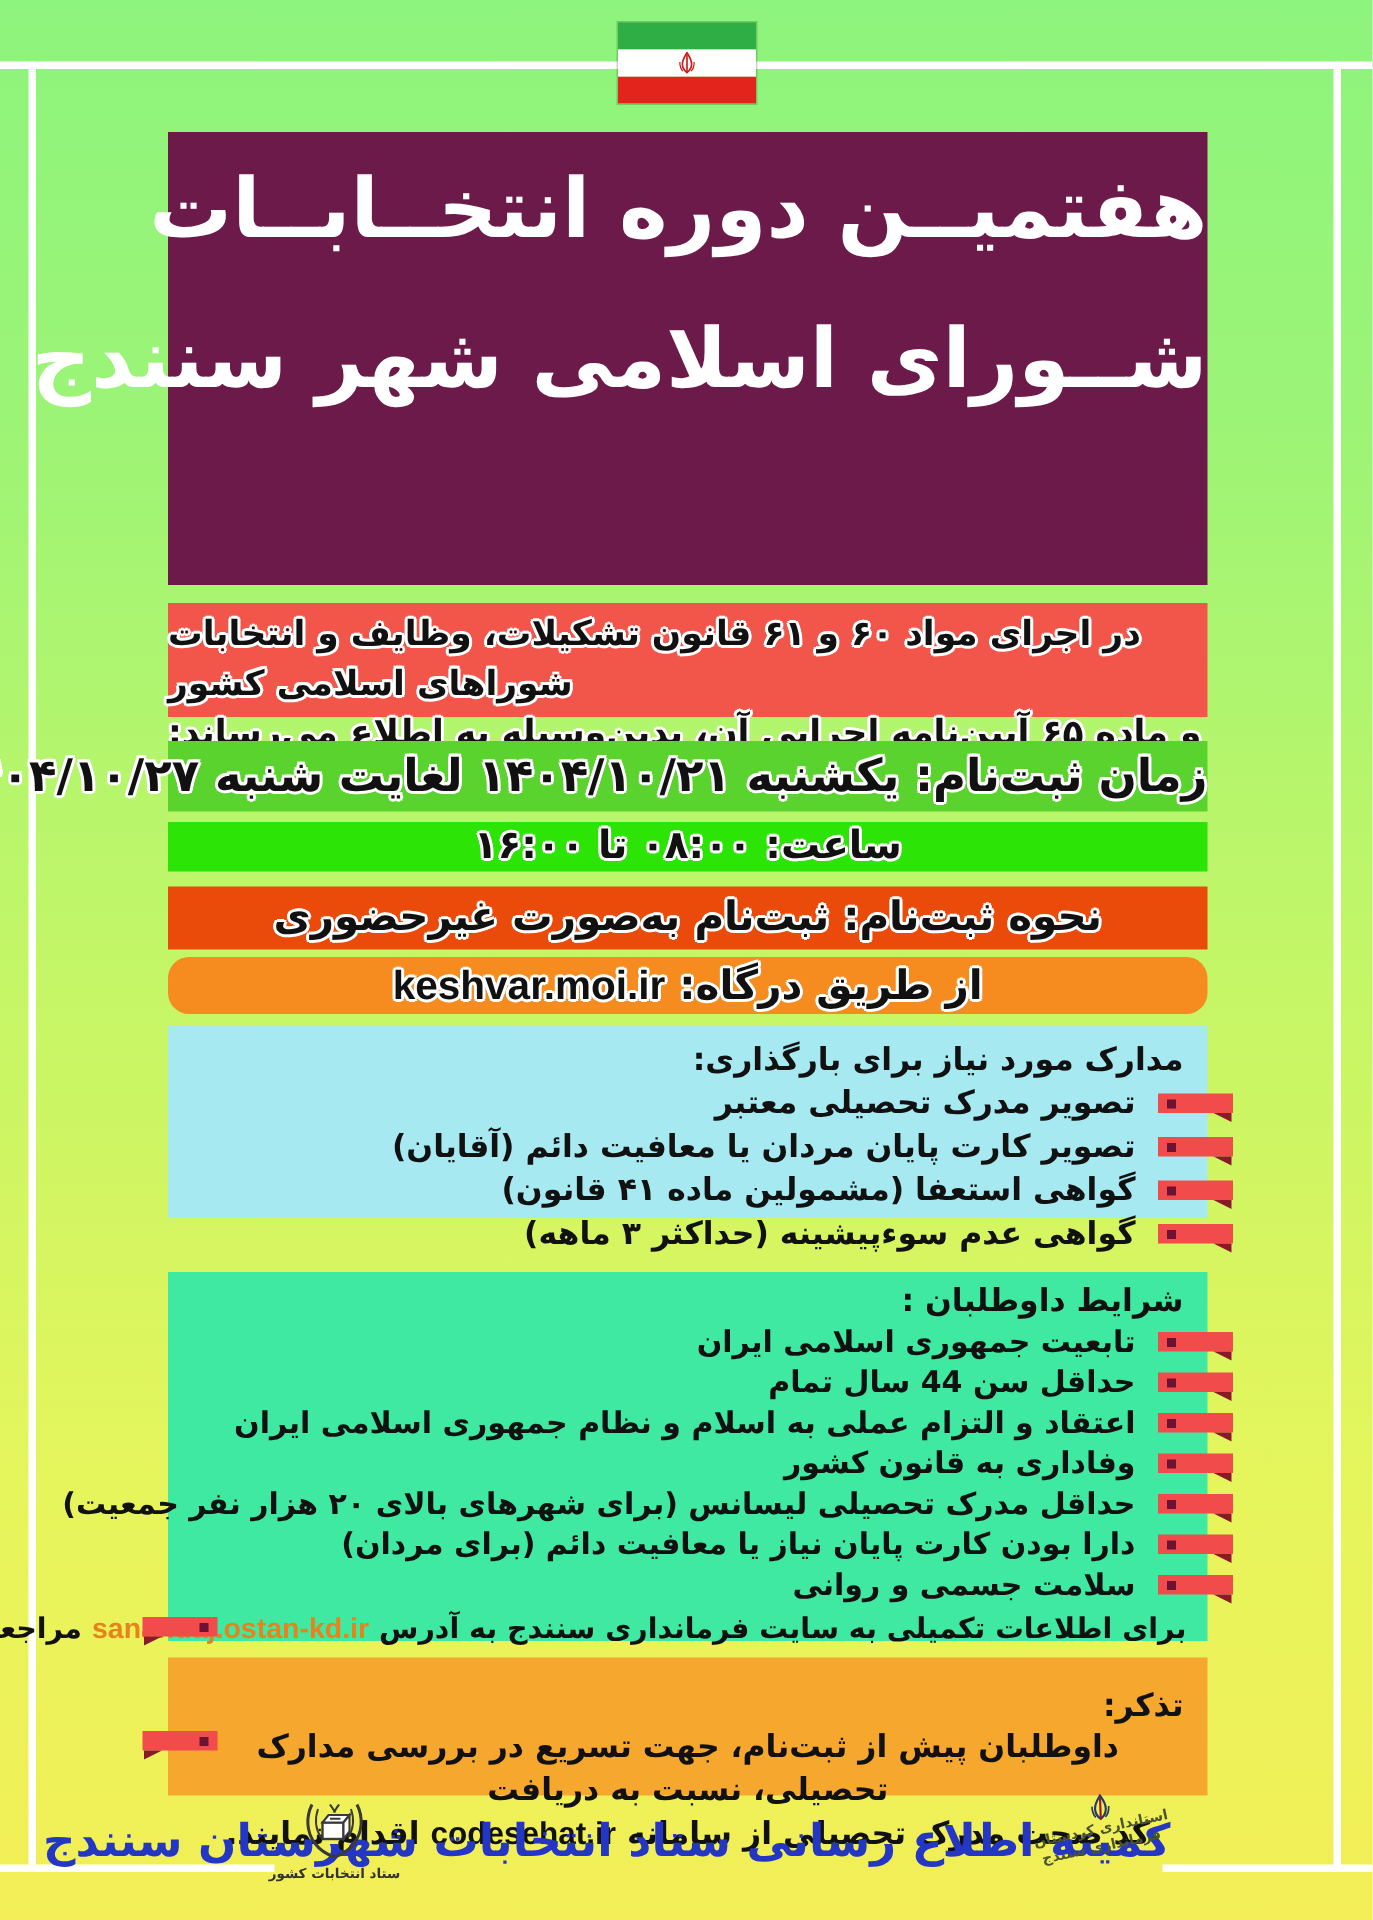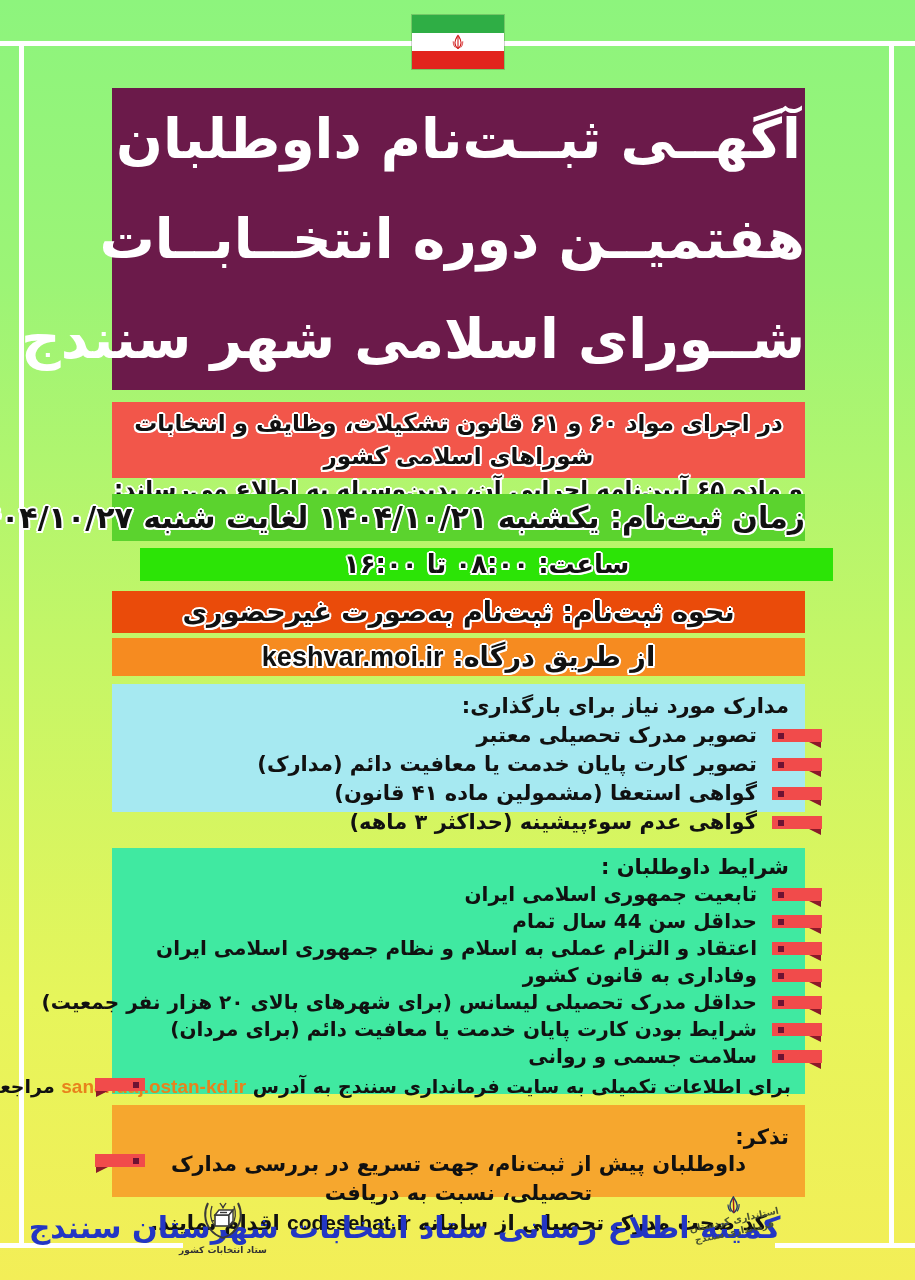--- a/index.html
+++ b/index.html
@@ -28,27 +28,27 @@
 
   
   .band{position:absolute;left:112px;width:693px;box-sizing:border-box;}
   .halo{
     text-shadow:2px 0 0 #fff,-2px 0 0 #fff,0 2px 0 #fff,0 -2px 0 #fff,
     1.5px 1.5px 0 #fff,-1.5px 1.5px 0 #fff,1.5px -1.5px 0 #fff,-1.5px -1.5px 0 #fff;
   }
   .title-block{top:88px;height:302px;background:#6b1a4a;padding-top:1px;}
   .title-line{height:100px;line-height:100px;text-align:center;color:#fff;font-size:55px;font-weight:bold;white-space:nowrap;}
 
-  .legal-block{top:402px;height:76px;background:#f2564a;text-align:center;color:#111;font-weight:bold;font-size:23px;line-height:33px;padding-top:5px;}
+  .legal-block{top:402px;height:76px;background:#f2564a;text-align:left;color:#111;font-weight:bold;font-size:23px;line-height:33px;padding-top:5px;}
 
   .date-band{top:494px;height:47px;background:#5bd32e;text-align:center;color:#111;font-weight:bold;font-size:30px;line-height:47px;white-space:nowrap;}
-  .time-band{top:548px;height:33px;background:#2ce406;text-align:center;color:#111;font-weight:bold;font-size:26px;line-height:33px;margin-left:28px;}
+  .time-band{top:548px;height:33px;background:#2ce406;text-align:center;color:#111;font-weight:bold;font-size:26px;line-height:33px;}
 
   .method-band{top:591px;height:42px;background:#ea4b0a;text-align:center;color:#111;font-weight:bold;font-size:27px;line-height:42px;}
-  .portal-band{top:638px;height:38px;background:#f68b20;text-align:center;color:#111;font-weight:bold;font-size:27px;line-height:38px;}
+  .portal-band{top:638px;height:38px;background:#f68b20;text-align:center;color:#111;font-weight:bold;font-size:27px;line-height:38px;border-radius:14px;}
   .latin{font-family:"Liberation Sans","DejaVu Sans",sans-serif;direction:ltr;unicode-bidi:embed;}
 
   .docs-block{top:684px;height:128px;background:#a6e9f1;padding-top:7px;color:#111;}
   .cond-block{top:848px;height:246px;background:#40e9a1;padding-top:6px;color:#111;}
   .sec-heading{font-size:21px;font-weight:bold;line-height:30px;padding:0 16px 0 0;}
   .cond-block .sec-heading{line-height:27px;}
   .list-item{position:relative;font-size:21px;font-weight:bold;line-height:29px;padding:0 48px 0 10px;white-space:nowrap;}
   .cond-block .list-item{line-height:27px;font-size:20px;}
   .info-line{position:relative;font-size:19px;font-weight:bold;line-height:26px;padding:3px 14px 0 44px;white-space:nowrap;}
   .url-orange{color:#e8821c;}
@@ -91,21 +91,20 @@
       <path d="M10 1 C7.5 5 5.5 7.5 5.5 12 C5.5 17 8 19 10 20.5 C12 19 14.5 17 14.5 12 C14.5 7.5 12.5 5 10 1 Z" fill="none" stroke="#d01818" stroke-width="1.6"></path>
       <line x1="10" y1="3" x2="10" y2="20.5" stroke="#d01818" stroke-width="1.6"></line>
       <path d="M3 10 C3 14 4 17 6 19" fill="none" stroke="#d01818" stroke-width="1.2"></path>
       <path d="M17 10 C17 14 16 17 14 19" fill="none" stroke="#d01818" stroke-width="1.2"></path>
     </svg>
   </div>
   <div class="stripe red"></div>
 </div>
 
 <div class="band title-block">
-  <div class="title-line">آگهــی ثبــت‌نام داوطلبان</div>
   <div class="title-line">هفتمیــن دوره انتخــابــات</div>
   <div class="title-line">شــورای اسلامی شهر سنندج</div>
 </div>
 
 <div class="band legal-block halo">
   <div>در اجرای مواد ۶۰ و ۶۱ قانون تشکیلات، وظایف و انتخابات شوراهای اسلامی کشور</div>
   <div>و ماده ۶۵ آیین‌نامه اجرایی آن، بدین‌وسیله به اطلاع می‌رساند:</div>
 </div>
 
 <div class="band date-band halo">زمان ثبت‌نام:  یکشنبه ۱۴۰۴/۱۰/۲۱  لغایت  شنبه ۱۴۰۴/۱۰/۲۷</div>
@@ -117,21 +116,21 @@
   <span class="latin">keshvar.moi.ir</span>
 </div>
 
 <div class="band docs-block">
   <div class="sec-heading">مدارک مورد نیاز برای بارگذاری:</div>
   <div class="list-item">
     <span>تصویر مدرک تحصیلی معتبر</span>
     <span class="ribbon-r"></span>
   </div>
   <div class="list-item">
-    <span>تصویر کارت پایان خدمت یا معافیت دائم (مدارک)</span>
+    <span>تصویر کارت پایان مردان یا معافیت دائم (آقایان)</span>
     <span class="ribbon-r"></span>
   </div>
   <div class="list-item">
     <span>گواهی استعفا (مشمولین ماده ۴۱ قانون)</span>
     <span class="ribbon-r"></span>
   </div>
   <div class="list-item">
     <span>گواهی عدم سوءپیشینه (حداکثر ۳ ماهه)</span>
     <span class="ribbon-r"></span>
   </div>
@@ -153,21 +152,21 @@
   </div>
   <div class="list-item">
     <span>وفاداری به قانون کشور</span>
     <span class="ribbon-r"></span>
   </div>
   <div class="list-item">
     <span>حداقل مدرک تحصیلی لیسانس (برای شهرهای بالای ۲۰ هزار نفر جمعیت)</span>
     <span class="ribbon-r"></span>
   </div>
   <div class="list-item">
-    <span>شرایط بودن کارت پایان خدمت یا معافیت دائم (برای مردان)</span>
+    <span>دارا بودن کارت پایان نیاز یا معافیت دائم (برای مردان)</span>
     <span class="ribbon-r"></span>
   </div>
   <div class="list-item">
     <span>سلامت جسمی و روانی</span>
     <span class="ribbon-r"></span>
   </div>
   <div class="info-line">
     <span>برای اطلاعات تکمیلی به سایت فرمانداری سنندج به آدرس</span>
     <span class="latin url-orange">sanandaj.ostan-kd.ir</span>
     <span>مراجعه نمایید</span>

